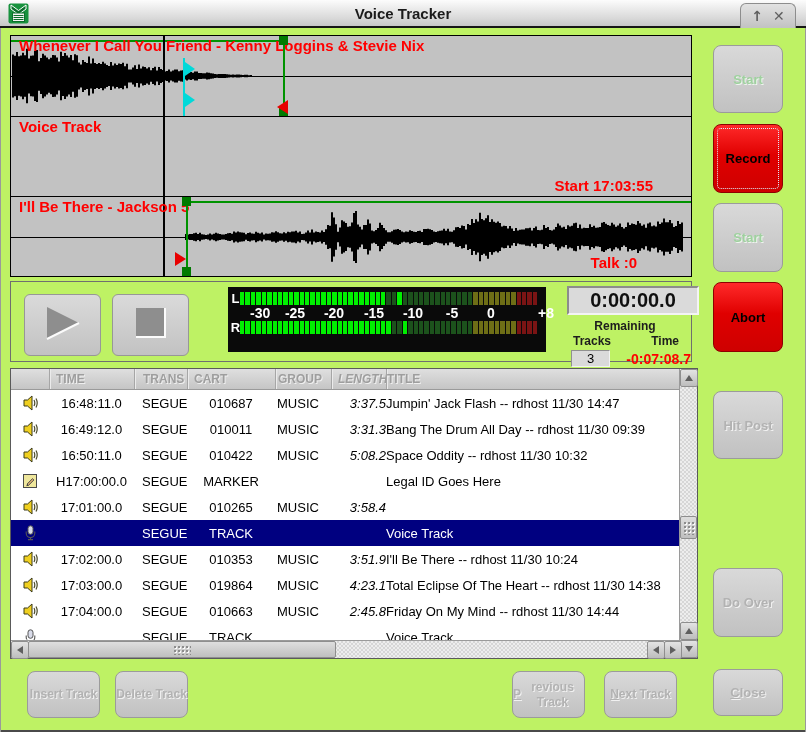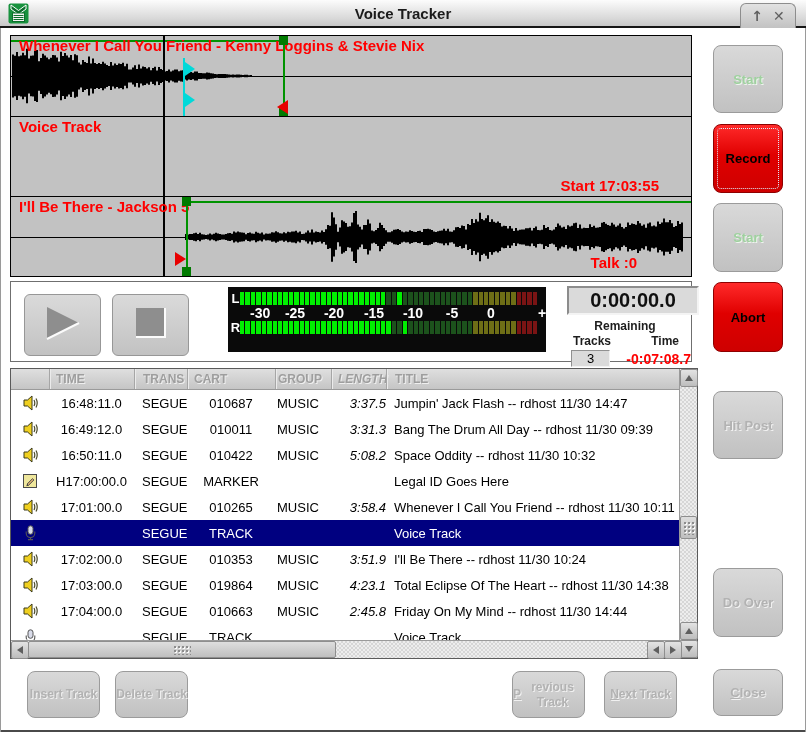--- a/index.html
+++ b/index.html
@@ -1,18 +1,18 @@
 <!DOCTYPE html>
 <html><head>
 <meta charset="utf-8">
 <style>
   html,body{margin:0;padding:0;background:#9a9a9a;}
   *{box-sizing:border-box;}
   .window{
-    position:relative;width:806px;height:732px;background:#ffffff;
+    position:relative;width:806px;height:732px;background:#bef264;
     font-family:"Liberation Sans",sans-serif;overflow:hidden;
     box-shadow:inset 1px 0 #9a9a9a, inset -1px 0 #9a9a9a, inset 0 -2px #4a4a4a;
   }
   
   .titlebar{position:absolute;left:0;top:0;width:806px;height:28px;
     background:linear-gradient(#fcfcfc,#d9d9d9 70%,#c7c7c7);
     border-bottom:2px solid #161616;display:flex;align-items:center;}
   .tb-icon{position:absolute;left:8px;top:3px;width:21px;height:21px;}
   .tb-title{flex:1;text-align:center;font:bold 15px "Liberation Sans",sans-serif;color:#1b1b1b;}
   .tb-controls{position:absolute;right:10px;top:3px;width:56px;height:25px;
@@ -81,21 +81,21 @@
   .log-body{position:absolute;left:0;top:21px;width:668px;height:250px;overflow:hidden;background:#fff;border-radius:20px;}
   .log-row{display:flex;height:26px;align-items:center;font:13px "Liberation Sans",sans-serif;color:#000;}
   .log-row.selected{background:#000080;color:#fff;}
   .cell{overflow:hidden;white-space:nowrap;}
   .c-icon{width:38px;display:flex;justify-content:center;align-items:center;flex:none;}
   .c-time{width:85px;text-align:center;flex:none;}
   .c-trans{width:53px;padding-left:8px;flex:none;}
   .c-cart{width:88px;text-align:center;flex:none;}
   .c-group{width:56px;padding-left:2px;flex:none;}
   .c-length{width:55px;text-align:right;padding-right:0;flex:none;font-style:italic;}
-  .c-title{flex:1;padding-left:8px;}
+  .c-title{flex:1;padding-left:0;}
   
   .sb-track{background-color:#ededed;
     background-image:linear-gradient(45deg,#d6d6d6 25%,transparent 25%,transparent 75%,#d6d6d6 75%),
                      linear-gradient(45deg,#d6d6d6 25%,transparent 25%,transparent 75%,#d6d6d6 75%);
     background-size:4px 4px;background-position:0 0,2px 2px;}
   .vsb{position:absolute;right:0;top:0;width:18px;height:289px;border-left:1px solid #9a9a9a;}
   .hsb{position:absolute;left:0;bottom:0;height:18px;width:670px;border-top:1px solid #9a9a9a;}
   .sb-btn{position:absolute;width:18px;height:18px;background:linear-gradient(#e3e3e3,#bdbdbd);
     border:1px solid #8e8e8e;border-radius:2px;display:flex;align-items:center;justify-content:center;}
   .a-up{width:0;height:0;border-left:4px solid transparent;border-right:4px solid transparent;border-bottom:6px solid #5f5f5f;}
@@ -146,21 +146,21 @@
       <div class="ctri" style="left:174px;top:57px;"></div>
       <div class="gline-v" style="left:272px;top:0;height:80px;"></div>
       <div class="gsq" style="left:268px;top:0;"></div>
       <div class="gsq" style="left:268px;top:71px;"></div>
       <div class="rtri-left" style="left:266px;top:64px;"></div>
     </div>
     <div class="hsep" style="top:80px;"></div>
 
     <div class="panel" style="top:81px;">
       <div class="wf-label">Voice Track</div>
-      <div class="wf-annot" style="right:32px;bottom:3px;">Start 17:03:55</div>
+      <div class="wf-annot" style="right:38px;bottom:3px;">Start 17:03:55</div>
     </div>
     <div class="hsep" style="top:160px;"></div>
 
     <div class="panel" style="top:161px;height:79px;">
       <div class="midline"></div>
       <svg class="wf-svg" width="680" height="80">
           <path d="M175 37.1V42.9M177 37.4V42.6M179 36.9V43.1M181 37.0V43.0M183 36.2V43.8M185 35.8V44.2M187 36.9V43.1M189 35.8V44.2M191 37.2V42.8M193 37.5V42.5M195 37.9V42.1M197 37.4V42.6M199 36.5V43.5M201 37.4V42.6M203 36.7V43.3M205 35.8V44.2M207 36.5V43.5M209 37.0V43.0M211 37.5V42.5M213 37.4V42.6M215 36.9V43.1M217 36.3V43.7M219 36.0V44.0M221 36.8V43.2M223 34.5V45.5M225 35.4V44.6M227 34.6V45.4M229 35.2V44.8M231 35.5V44.5M233 35.7V44.3M235 37.2V42.8M237 36.0V44.0M239 35.6V44.4M241 36.6V43.4M243 36.7V43.3M245 34.7V45.3M247 35.8V44.2M249 36.5V43.5M251 35.4V44.6M253 37.4V42.6M255 36.5V43.5M257 36.7V43.3M259 36.4V43.6M261 35.3V44.7M263 35.4V44.6M265 34.2V45.8M267 35.2V44.8M269 36.2V43.8M271 36.5V43.5M273 35.2V44.8M275 36.3V43.7M277 34.8V45.2M279 35.2V44.8M281 34.5V45.5M283 34.5V45.5M285 33.8V46.2M287 35.6V44.4M289 34.5V45.5M291 37.1V42.9M293 36.8V43.2M295 35.4V44.6M297 33.6V46.4M299 35.5V44.5M301 32.6V47.4M303 35.4V44.6M305 34.4V45.6M307 35.1V44.9M309 35.4V44.6M311 33.4V46.6M313 35.1V44.9M315 32.3V47.7M317 28.0V52.0M319 28.8V51.2M321 15.2V64.8M323 20.4V59.6M325 27.3V52.7M327 34.8V45.2M329 30.4V49.6M331 23.3V56.7M333 24.5V55.5M335 26.1V53.9M337 29.8V50.2M339 29.2V50.8M341 25.6V54.4M343 16.1V63.9M345 14.1V65.9M347 27.5V52.5M349 29.7V50.3M351 32.4V47.6M353 28.0V52.0M355 28.1V51.9M357 22.6V57.4M359 26.6V53.4M361 33.5V46.5M363 34.2V45.8M365 33.0V47.0M367 30.9V49.1M369 25.8V54.2M371 27.9V52.1M373 31.1V48.9M375 33.2V46.8M377 35.2V44.8M379 35.3V44.7M381 34.2V45.8M383 32.7V47.3M385 32.5V47.5M387 32.1V47.9M389 33.1V46.9M391 34.4V45.6M393 35.3V44.7M395 34.6V45.4M397 34.8V45.2M399 33.2V46.8M401 34.0V46.0M403 34.7V45.3M405 35.1V44.9M407 33.9V46.1M409 33.7V46.3M411 35.0V45.0M413 32.1V47.9M415 32.0V48.0M417 31.7V48.3M419 32.3V47.7M421 32.9V47.1M423 34.4V45.6M425 35.0V45.0M427 34.2V45.8M429 33.8V46.2M431 33.5V46.5M433 31.8V48.2M435 33.8V46.2M437 31.7V48.3M439 34.6V45.4M441 34.7V45.3M443 33.3V46.7M445 30.2V49.8M447 30.0V50.0M449 31.1V48.9M451 28.4V51.6M453 29.1V50.9M455 32.4V47.6M457 26.9V53.1M459 28.0V52.0M461 22.0V58.0M463 26.0V54.0M465 22.2V57.8M467 24.4V55.6M469 15.7V64.3M471 22.1V57.9M473 23.2V56.8M475 21.3V58.7M477 18.3V61.7M479 25.0V55.0M481 22.3V57.7M483 24.8V55.2M485 25.8V54.2M487 24.5V55.5M489 25.9V54.1M491 29.6V50.4M493 28.7V51.3M495 29.0V51.0M497 31.4V48.6M499 29.0V51.0M501 31.6V48.4M503 33.9V46.1M505 30.9V49.1M507 33.6V46.4M509 32.7V47.3M511 32.5V47.5M513 32.4V47.6M515 31.2V48.8M517 31.3V48.7M519 30.8V49.2M521 33.6V46.4M523 30.9V49.1M525 29.4V50.6M527 32.9V47.1M529 33.2V46.8M531 32.7V47.3M533 28.0V52.0M535 31.0V49.0M537 29.9V50.1M539 33.1V46.9M541 33.5V46.5M543 32.5V47.5M545 30.0V50.0M547 26.5V53.5M549 28.4V51.6M551 30.6V49.4M553 29.7V50.3M555 32.0V48.0M557 28.2V51.8M559 29.4V50.6M561 28.7V51.3M563 26.3V53.7M565 25.7V54.3M567 30.9V49.1M569 27.4V52.6M571 31.5V48.5M573 30.7V49.3M575 31.0V49.0M577 31.1V48.9M579 27.2V52.8M581 30.0V50.0M583 28.7V51.3M585 30.7V49.3M587 30.6V49.4M589 30.0V50.0M591 25.8V54.2M593 25.1V54.9M595 26.7V53.3M597 28.1V51.9M599 28.7V51.3M601 25.8V54.2M603 27.5V52.5M605 29.7V50.3M607 28.5V51.5M609 26.6V53.4M611 30.1V49.9M613 31.5V48.5M615 30.1V49.9M617 25.4V54.6M619 27.9V52.1M621 26.5V53.5M623 27.1V52.9M625 27.7V52.3M627 23.9V56.1M629 26.3V53.7M631 28.8V51.2M633 27.6V52.4M635 30.8V49.2M637 26.4V53.6M639 25.4V54.6M641 29.2V50.8M643 28.6V51.4M645 29.5V50.5M647 24.4V55.6M649 26.9V53.1M651 25.5V54.5M653 21.5V58.5M655 25.3V54.7M657 25.2V54.8M659 23.0V57.0M661 26.2V53.8M663 29.9V50.1M665 28.9V51.1M667 24.1V55.9M669 27.0V53.0M671 25.6V54.4" stroke="#000" stroke-width="2" fill="none"></path>
         </svg>
       <div class="gline-h" style="left:175px;top:4px;width:505px;"></div>
       <div class="wf-label">I'll Be There - Jackson 5</div>
@@ -419,21 +419,20 @@
             <svg width="17" height="16" viewBox="0 0 17 16">
               <polygon points="2,5 5.5,5 10,1 10,15 5.5,11 2,11" fill="#f0d020" stroke="#3a3a1a" stroke-width="1"></polygon>
               <path d="M12 5 Q13.6 8 12 11 M14 3.5 Q16.4 8 14 12.5" fill="none" stroke="#4a4a2a" stroke-width="1.2"></path>
             </svg>
           </span>
           <span class="cell c-time">17:01:00.0</span>
           <span class="cell c-trans">SEGUE</span>
           <span class="cell c-cart">010265</span>
           <span class="cell c-group">MUSIC</span>
           <span class="cell c-length">3:58.4</span>
-          <span class="cell c-title">Whenever I Call You Friend -- rdhost 11/30 10:11</span>
         </div>
         <div class="log-row selected">
           <span class="cell c-icon">
             <svg width="11" height="16" viewBox="0 0 11 16">
               <rect x="3" y="0.8" width="5" height="8.5" rx="2.5" fill="#d9dcea" stroke="#555"></rect>
               <path d="M1.2 6.5 v1.8 a4.3 4.3 0 0 0 8.6 0 V6.5" fill="none" stroke="#555" stroke-width="1.1"></path>
               <line x1="5.5" y1="12.8" x2="5.5" y2="14.2" stroke="#555" stroke-width="1.1"></line>
               <line x1="3" y1="14.6" x2="8" y2="14.6" stroke="#555" stroke-width="1.1"></line>
             </svg>
           </span>

